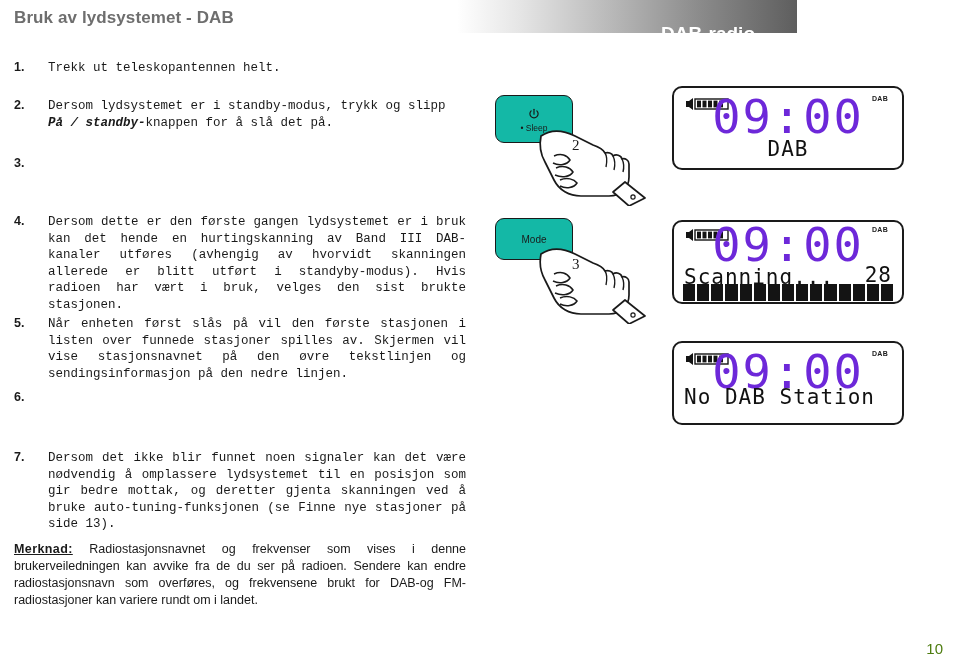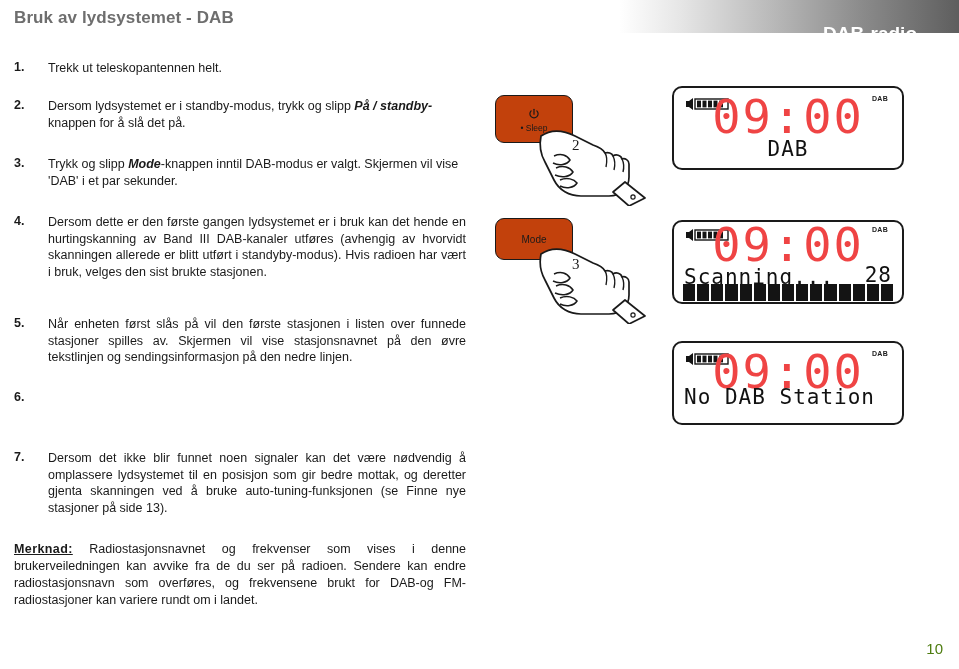--- a/index.html
+++ b/index.html
@@ -12,21 +12,21 @@
     position: relative;
     font-family: "Liberation Sans", sans-serif;
     color: #1a1a1a;
     overflow: hidden;
   }
 
   
   .header {
     position: absolute;
     left: 0; top: 0;
-    width: 959px; height: 36px;
+    width: 797px; height: 36px;
   }
   .header-title {
     position: absolute;
     left: 14px; top: 8px;
     font-size: 17px;
     font-weight: bold;
     color: #6e6e6e;
     letter-spacing: 0.1px;
     white-space: nowrap;
   }
@@ -63,41 +63,42 @@
     text-align: left;
     font-size: 12.5px;
     font-weight: bold;
   }
   .step-body {
     margin-left: 48px;
     font-size: 12.5px;
     line-height: 16.5px;
     text-align: justify;
     width: 418px;
+    font-family: Liberation Mono, monospace;
   }
   .step-body.nojust { text-align: left; }
   .step-body b { font-weight: bold; font-style: italic; }
 
   
   .merknad {
     position: absolute;
     left: 14px; top: 541px;
     width: 452px;
     font-size: 12.5px;
     line-height: 17px;
     text-align: justify;
   }
   .merknad .lead { font-weight: bold; letter-spacing: 0.4px; text-decoration: underline; }
 
   .btn-group { position: absolute; }
   .pushbutton {
     position: absolute;
     border: 1.6px solid #1a1a1a;
     border-radius: 9px;
-    background: #c2410c;
+    background: #14b8a6;
   }
   .pb-power {
     position: absolute;
     left: 50%; top: 12px;
     transform: translateX(-50%);
     font-size: 13px;
     line-height: 13px;
     color: #1a1a1a;
   }
   .pb-sleep {
@@ -145,21 +146,21 @@
     color: #1a1a1a;
   }
   .lcd-clock {
     position: absolute;
     left: 50%; top: 5px;
     transform: translateX(-50%);
     font-family: "DejaVu Sans Mono", monospace;
     font-size: 47px;
     line-height: 47px;
     letter-spacing: 2px;
-    color: #ef4444;
+    color: #6d28d9;
   }
   .lcd-line {
     position: absolute;
     font-family: "DejaVu Sans Mono", monospace;
     font-size: 21px;
     line-height: 22px;
     letter-spacing: 1px;
     color: #111;
     white-space: nowrap;
   }
@@ -205,21 +206,20 @@
     <div class="step-body nojust">Trekk ut teleskopantennen helt.</div>
   </div>
 
   <div class="step" style="top:46px;">
     <div class="step-num">2.</div>
     <div class="step-body nojust"><span>Dersom lydsystemet er i standby-modus, trykk og slipp </span><b>På / standby-</b><span>knappen for å slå det på.</span></div>
   </div>
 
   <div class="step" style="top:104px;">
     <div class="step-num">3.</div>
-    <div class="step-body nojust"><span>Trykk og slipp </span><b>Mode</b><span>-knappen inntil DAB-modus er valgt. Skjermen vil vise 'DAB' i et par sekunder.</span></div>
   </div>
 
   <div class="step" style="top:162px;">
     <div class="step-num">4.</div>
     <div class="step-body">Dersom dette er den første gangen lydsystemet er i bruk kan det hende en hurtingskanning av Band III DAB-kanaler utføres (avhengig av hvorvidt skanningen allerede er blitt utført i standyby-modus). Hvis radioen har vært i bruk, velges den sist brukte stasjonen.</div>
   </div>
 
   <div class="step" style="top:264px;">
     <div class="step-num">5.</div>
     <div class="step-body">Når enheten først slås på vil den første stasjonen i listen over funnede stasjoner spilles av. Skjermen vil vise stasjonsnavnet på den øvre tekstlinjen og sendingsinformasjon på den nedre linjen.</div>

